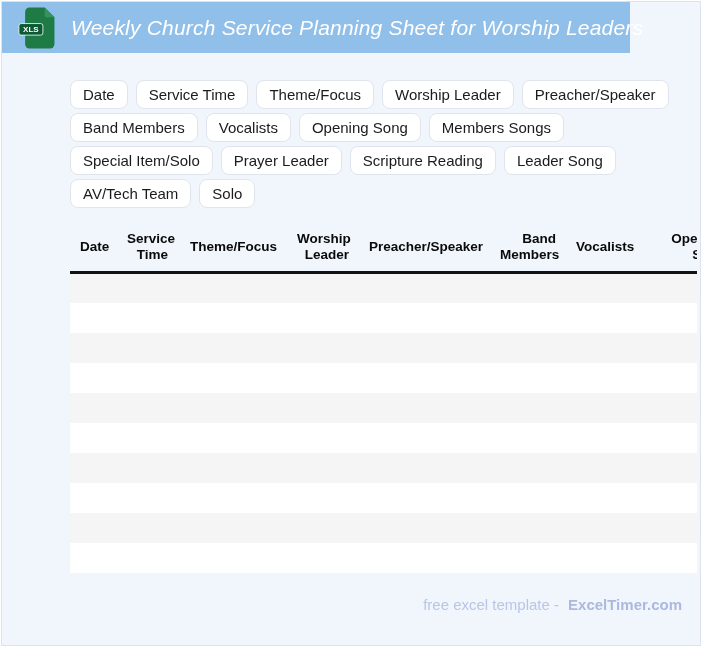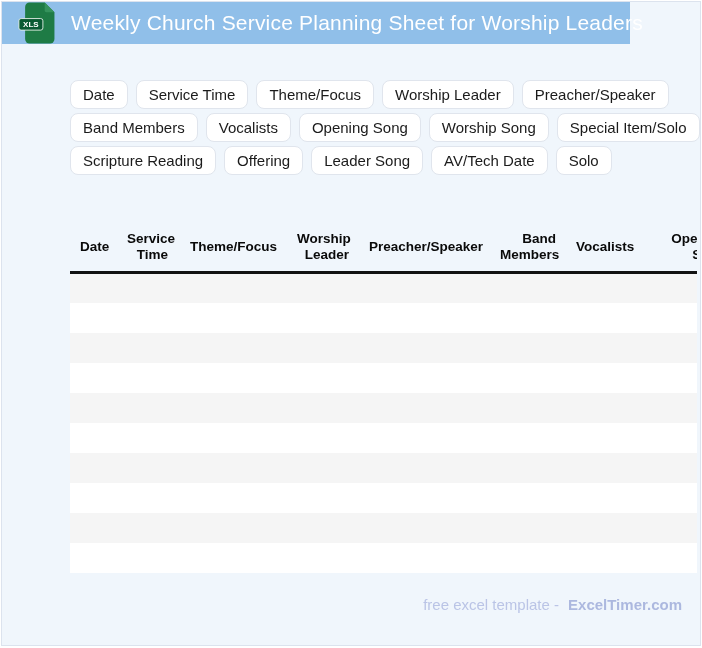--- a/index.html
+++ b/index.html
@@ -13,34 +13,35 @@
   .page {
     position: absolute;
     left: 1px; top: 1px; right: 1px; bottom: 2px;
     background: var(--card-bg, #F0F6FC);
     border: 1px solid #DCE3EE;
   }
   
   .topbar {
     position: absolute;
     left: 0; top: 0;
-    width: 628px; height: 42px;
+    width: 628px; height: 51px;
     background: var(--header-bar, #90BFE9);
     display: flex;
     align-items: center;
     padding-left: 16px;
   }
   .file-icon { width: 40px; height: 46px; flex: 0 0 auto; }
   .topbar-title {
     color: #ffffff;
     font-size: 21px;
     font-weight: 400;
     margin-left: 13px;
     letter-spacing: 0.2px;
     white-space: nowrap;
+    font-style: italic;
   }
   
   .chips {
     position: absolute;
     left: 68px; top: 78px;
     width: 640px;
     display: flex;
     flex-wrap: wrap;
     gap: 4px 8px;
   }
@@ -123,26 +124,26 @@
 
   <div class="chips">
       <button class="chip">Date</button>
       <button class="chip">Service Time</button>
       <button class="chip">Theme/Focus</button>
       <button class="chip">Worship Leader</button>
       <button class="chip">Preacher/Speaker</button>
       <button class="chip">Band Members</button>
       <button class="chip">Vocalists</button>
       <button class="chip">Opening Song</button>
-      <button class="chip">Worship Song</button>
+      <button class="chip">Members Songs</button>
       <button class="chip">Special Item/Solo</button>
+      <button class="chip">Prayer Leader</button>
       <button class="chip">Scripture Reading</button>
-      <button class="chip">Offering</button>
       <button class="chip">Leader Song</button>
-      <button class="chip">AV/Tech Date</button>
+      <button class="chip">AV/Tech Team</button>
       <button class="chip">Solo</button>
     </div>
 
   <div class="table-wrap">
     <table>
       <thead>
         <tr>
             <th>Date</th>
             <th>Service Time</th>
             <th>Theme/Focus</th>

